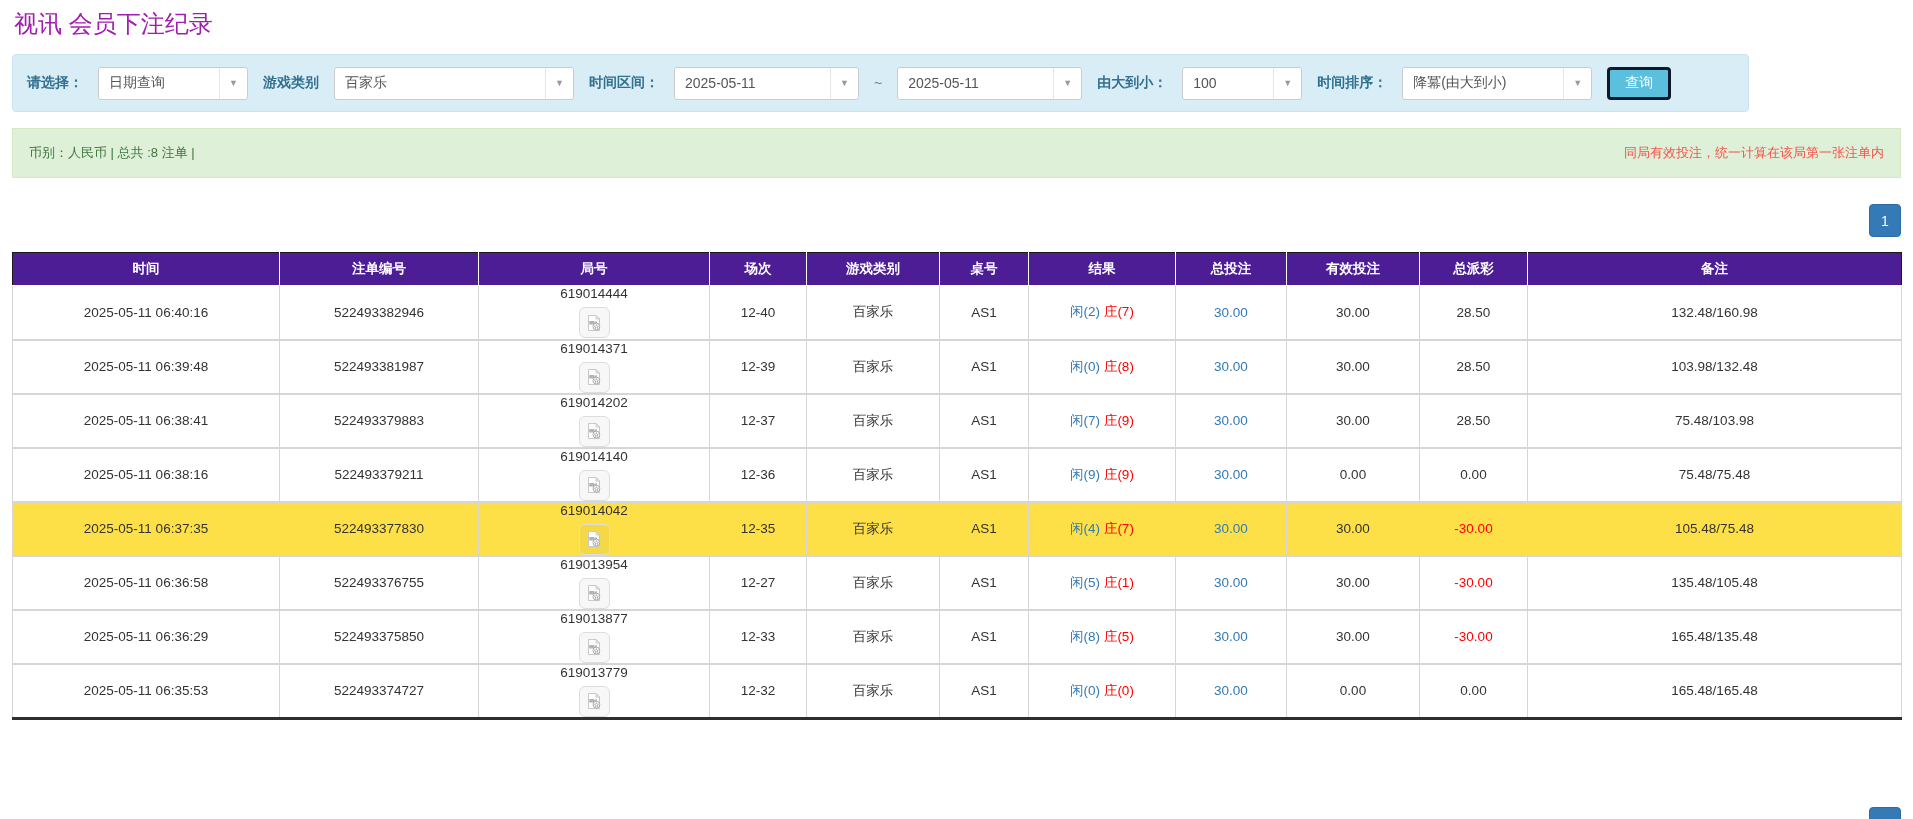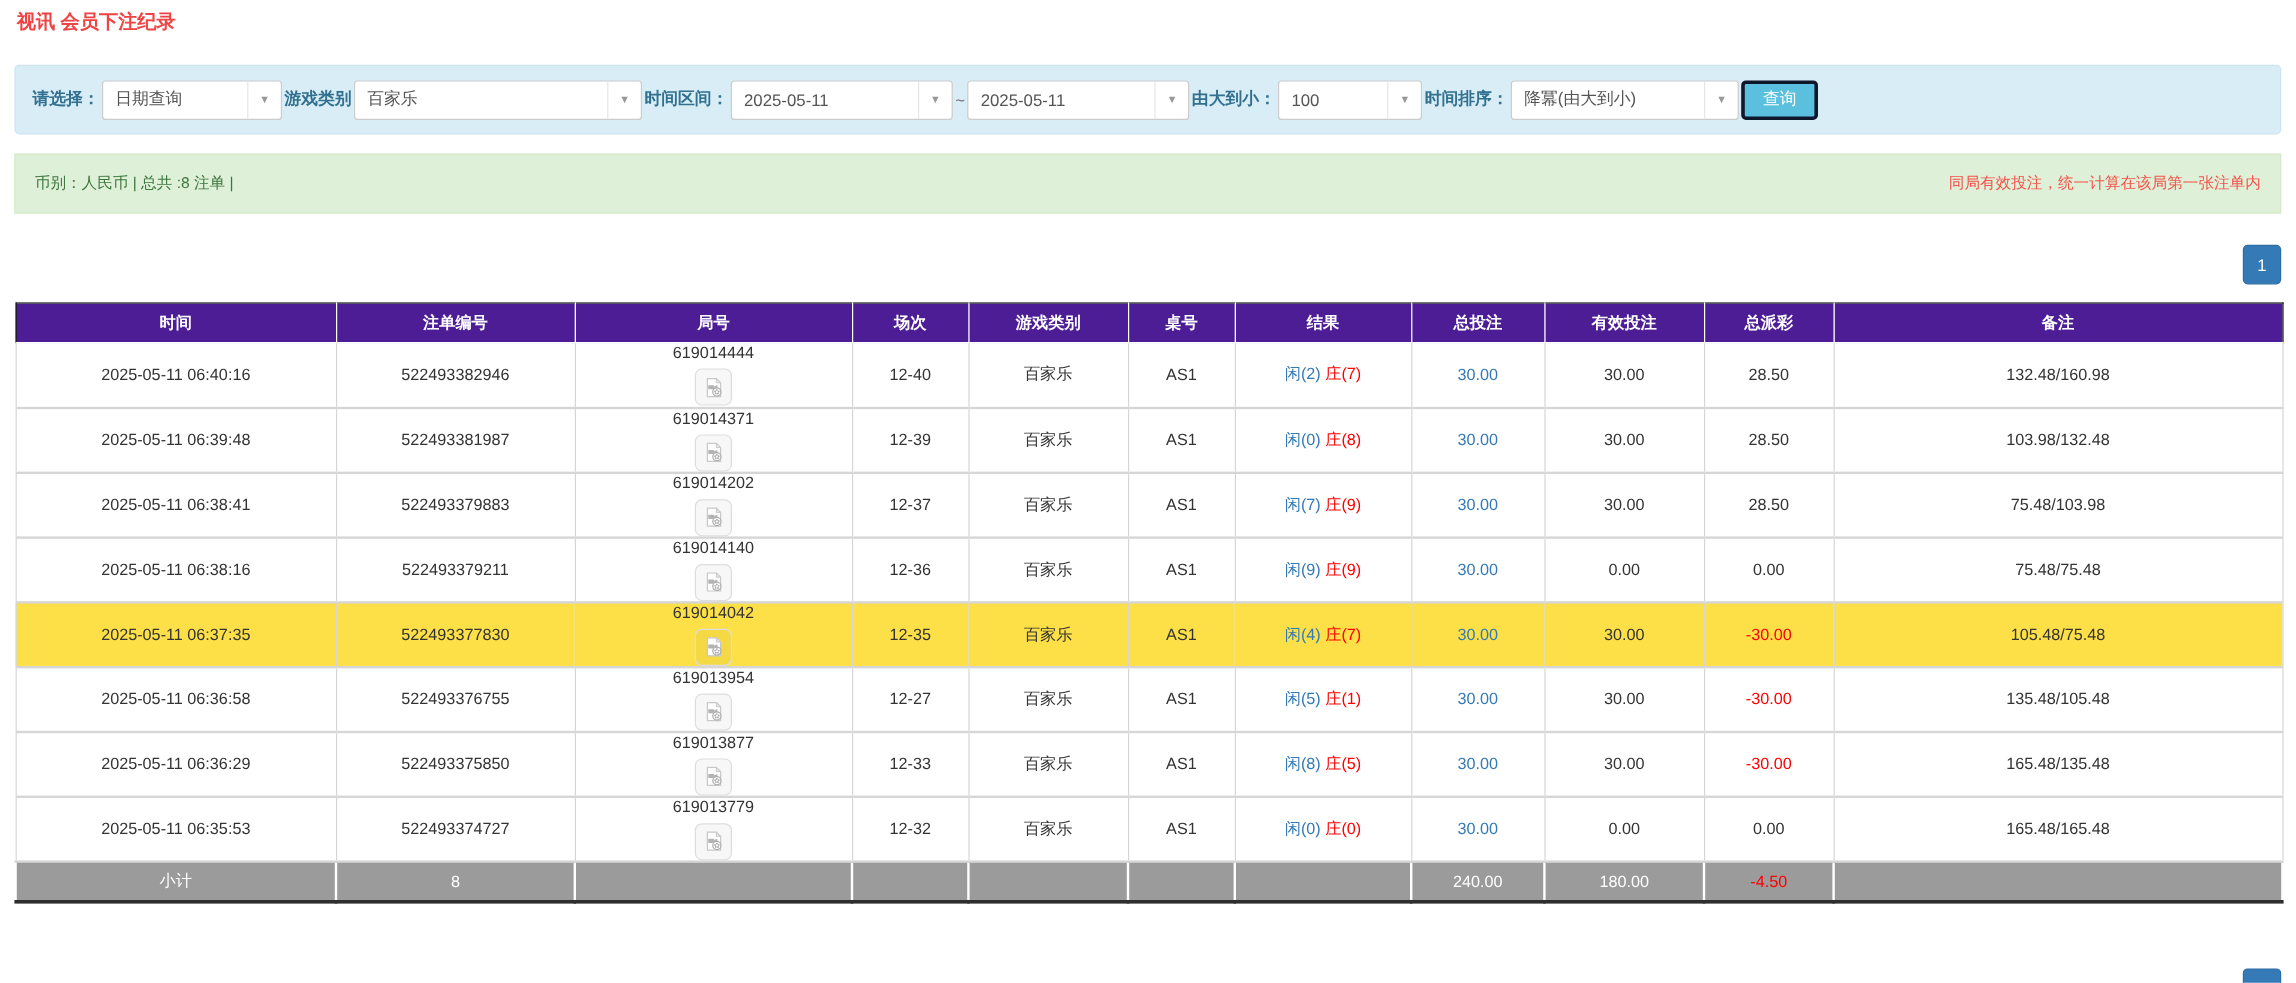--- a/index.html
+++ b/index.html
@@ -1,27 +1,27 @@
 <!DOCTYPE html>
 <html><head>
 <meta charset="utf-8">
 <style>
   * { box-sizing: border-box; }
   html,body { margin:0; padding:0; }
   body {
     width:1913px; height:819px; overflow:hidden; position:relative;
     background:#fff; font-family:"Liberation Sans","DejaVu Sans",sans-serif; color:#333;
   }
-  .page-title { position:absolute; left:14px; top:8px; font-size:16px; color:#ef4444; font-weight:700; }
+  .page-title { position:absolute; left:14px; top:8px; font-size:24px; color:#a21caf; font-weight:400; }
 
   
   .filter-panel {
-    position:absolute; left:12px; top:54px; width:1889px; height:58px;
+    position:absolute; left:12px; top:54px; width:1737px; height:58px;
     background:#d9edf7; border:1px solid #cbe3f0; border-radius:4px;
-    display:flex; align-items:center; padding:0 14px; gap:2px; font-size:14px;
+    display:flex; align-items:center; padding:0 14px; gap:15px; font-size:14px;
   }
   .flabel { color:#31708f; font-weight:bold; white-space:nowrap; }
   .select {
     background:#fff; border:1px solid #ccc; border-radius:3px; height:33px;
     display:flex; align-items:center; color:#555; cursor:pointer;
   }
   .select .val { padding:0 10px; flex:1; white-space:nowrap; overflow:hidden; text-align:left; }
   .select .caret-box {
     width:28px; align-self:stretch; border-left:1px solid #e6e6e6;
     display:flex; align-items:center; justify-content:center; color:#999; font-size:9px;
@@ -440,29 +440,16 @@
     </td>
     <td>
       <a class="bet-link">30.00</a>
     </td>
     <td>0.00</td>
     <td>0.00</td>
     <td>165.48/165.48</td>
   </tr>
     </tbody>
   <tfoot>
-    <tr>
-      <td>小计</td>
-      <td>8</td>
-      <td></td>
-        <td></td>
-        <td></td>
-      <td></td>
-        <td></td>
-      <td>240.00</td>
-      <td>180.00</td>
-      <td class="neg">-4.50</td>
-      <td></td>
-    </tr>
   </tfoot>
 </table>
 
 <div class="page-btn bottom">1</div>
 
 </body></html>

